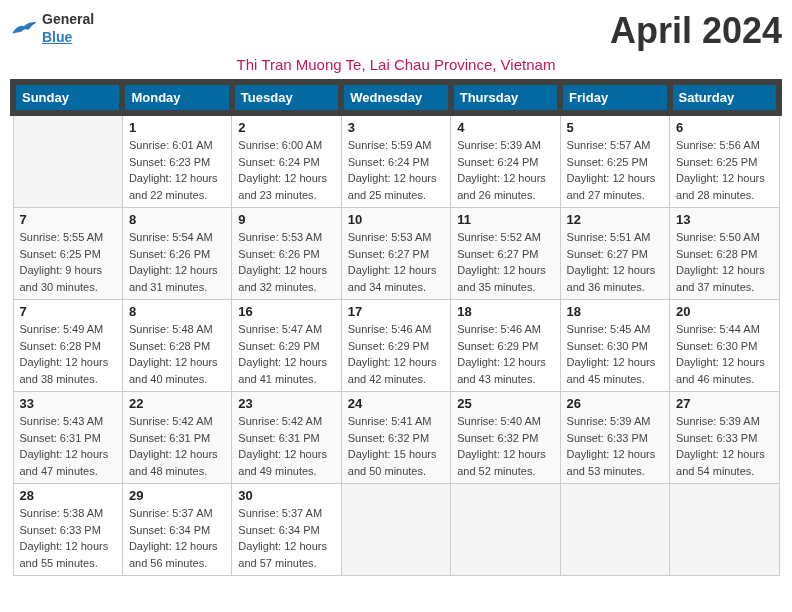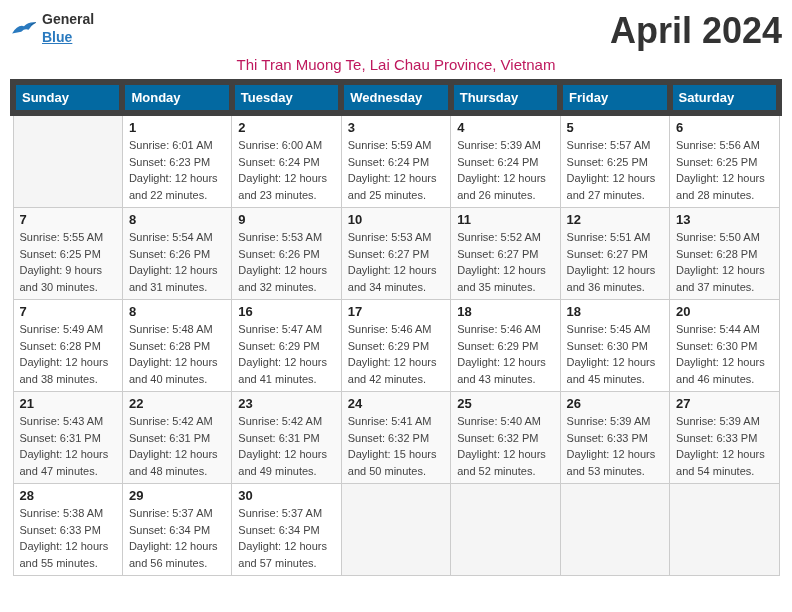--- a/index.html
+++ b/index.html
@@ -275,21 +275,21 @@
         <span class="day-number">20</span>
         <div class="day-info">
           <span>Sunrise: 5:44 AM</span><br>
           <span>Sunset: 6:30 PM</span><br>
           <span>Daylight: 12 hours and 46 minutes.</span>
         </div>
       </td>
       </tr>
       <tr>
         <td>
-        <span class="day-number">21</span>
+        <span class="day-number">33</span>
         <div class="day-info">
           <span>Sunrise: 5:43 AM</span><br>
           <span>Sunset: 6:31 PM</span><br>
           <span>Daylight: 12 hours and 47 minutes.</span>
         </div>
       </td>
         <td>
         <span class="day-number">22</span>
         <div class="day-info">
           <span>Sunrise: 5:42 AM</span><br>

